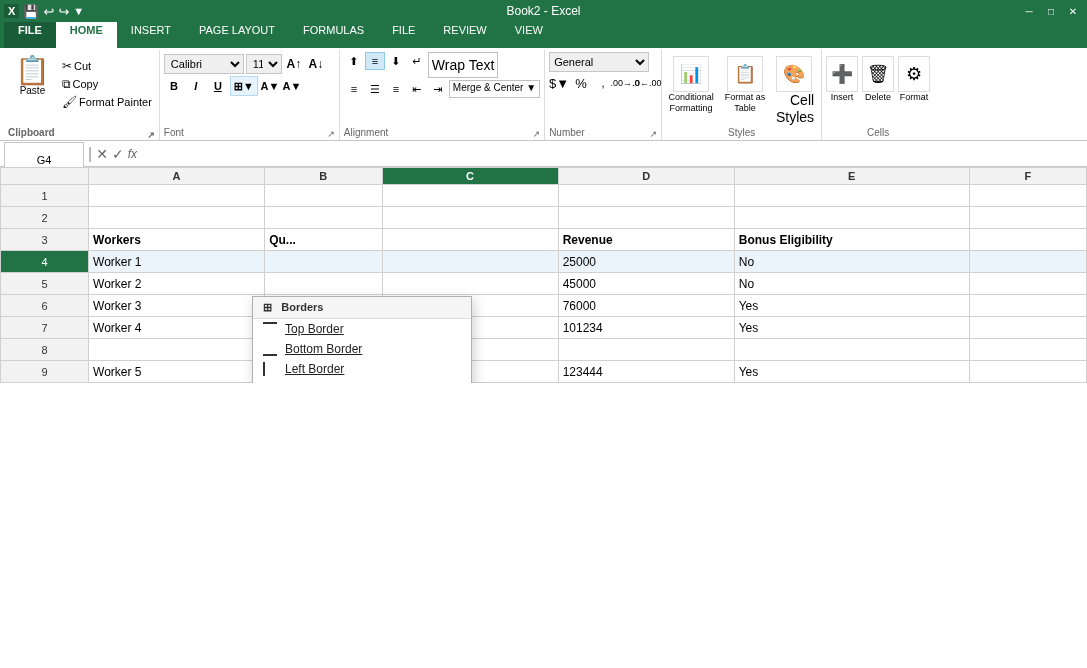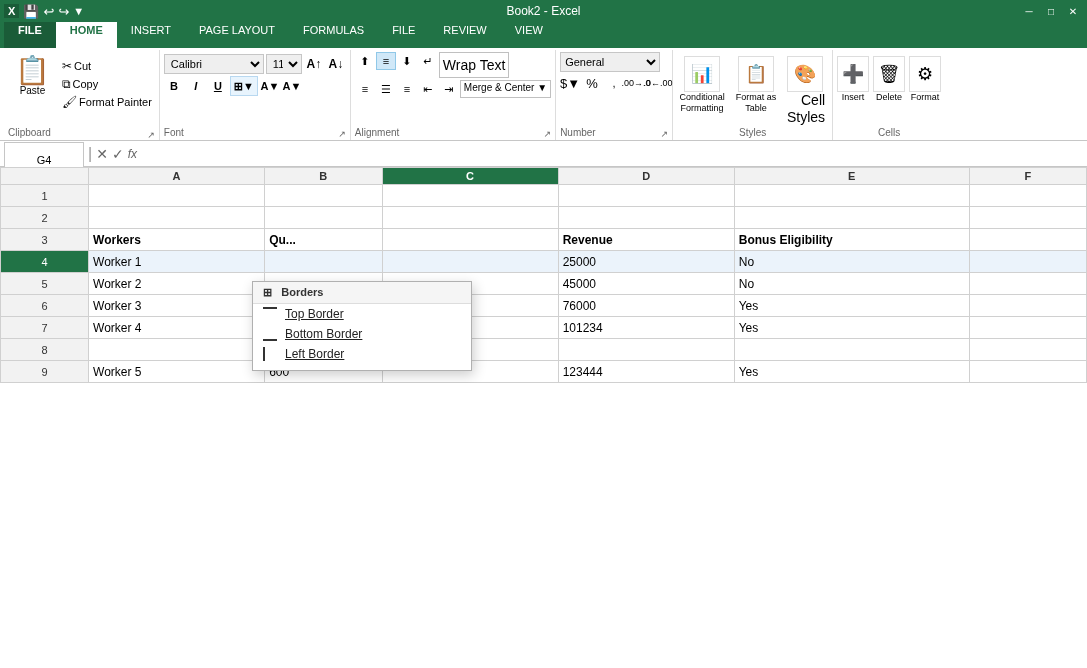--- a/index.html
+++ b/index.html
@@ -42,21 +42,21 @@
       flex-direction: column;
       gap: 2px;
       padding-top: 2px;
     }
     .font-row {
       display: flex;
       align-items: center;
       gap: 2px;
     }
     .font-select {
-      width: 100px;
+      width: 80px;
       height: 20px;
       font-size: 11px;
       border: 1px solid #c6c6c6;
       padding: 0 2px;
     }
     .size-select {
       width: 36px;
       height: 20px;
       font-size: 11px;
       border: 1px solid #c6c6c6;
@@ -128,21 +128,21 @@
       height: 22px;
       white-space: nowrap;
       overflow: hidden;
     }
     .cell-center { }
     .cell-bold { font-weight: bold; }
 
     
     .dropdown-overlay {
       position: absolute;
-      top: 114px;
+      top: 129px;
       left: 252px;
       z-index: 1000;
       background: white;
       border: 1px solid #b0b0b0;
       box-shadow: 2px 4px 12px rgba(0,0,0,0.2);
       width: 220px;
       font-size: 12px;
     }
     .dropdown-section-header {
       background: #f5f5f5;
@@ -275,21 +275,21 @@
             <span style="font-size:12px;">⧉</span>
             <span style="font-size:11px;">Copy</span>
           </div>
           <div style="display:flex;align-items:center;gap:2px;cursor:pointer;padding:1px 3px;">
             <span style="font-size:12px;">🖌</span>
             <span style="font-size:11px;">Format Painter</span>
           </div>
         </div>
       </div>
     </div>
-    <div style="display:flex;justify-content:space-between;align-items:flex-end;">
+    <div style="display:flex;justify-content:space-between;align-items:flex-end;font-weight:bold;">
       <span class="ribbon-section-label">Clipboard</span>
       <span style="font-size:9px;color:#666;cursor:pointer;">↗</span>
     </div>
   </div>
 
   <div class="ribbon-section" style="position:relative;min-width:180px;">
     <div class="ribbon-section-content">
       <div class="font-controls">
         <div class="font-row">
           <select class="font-select">

